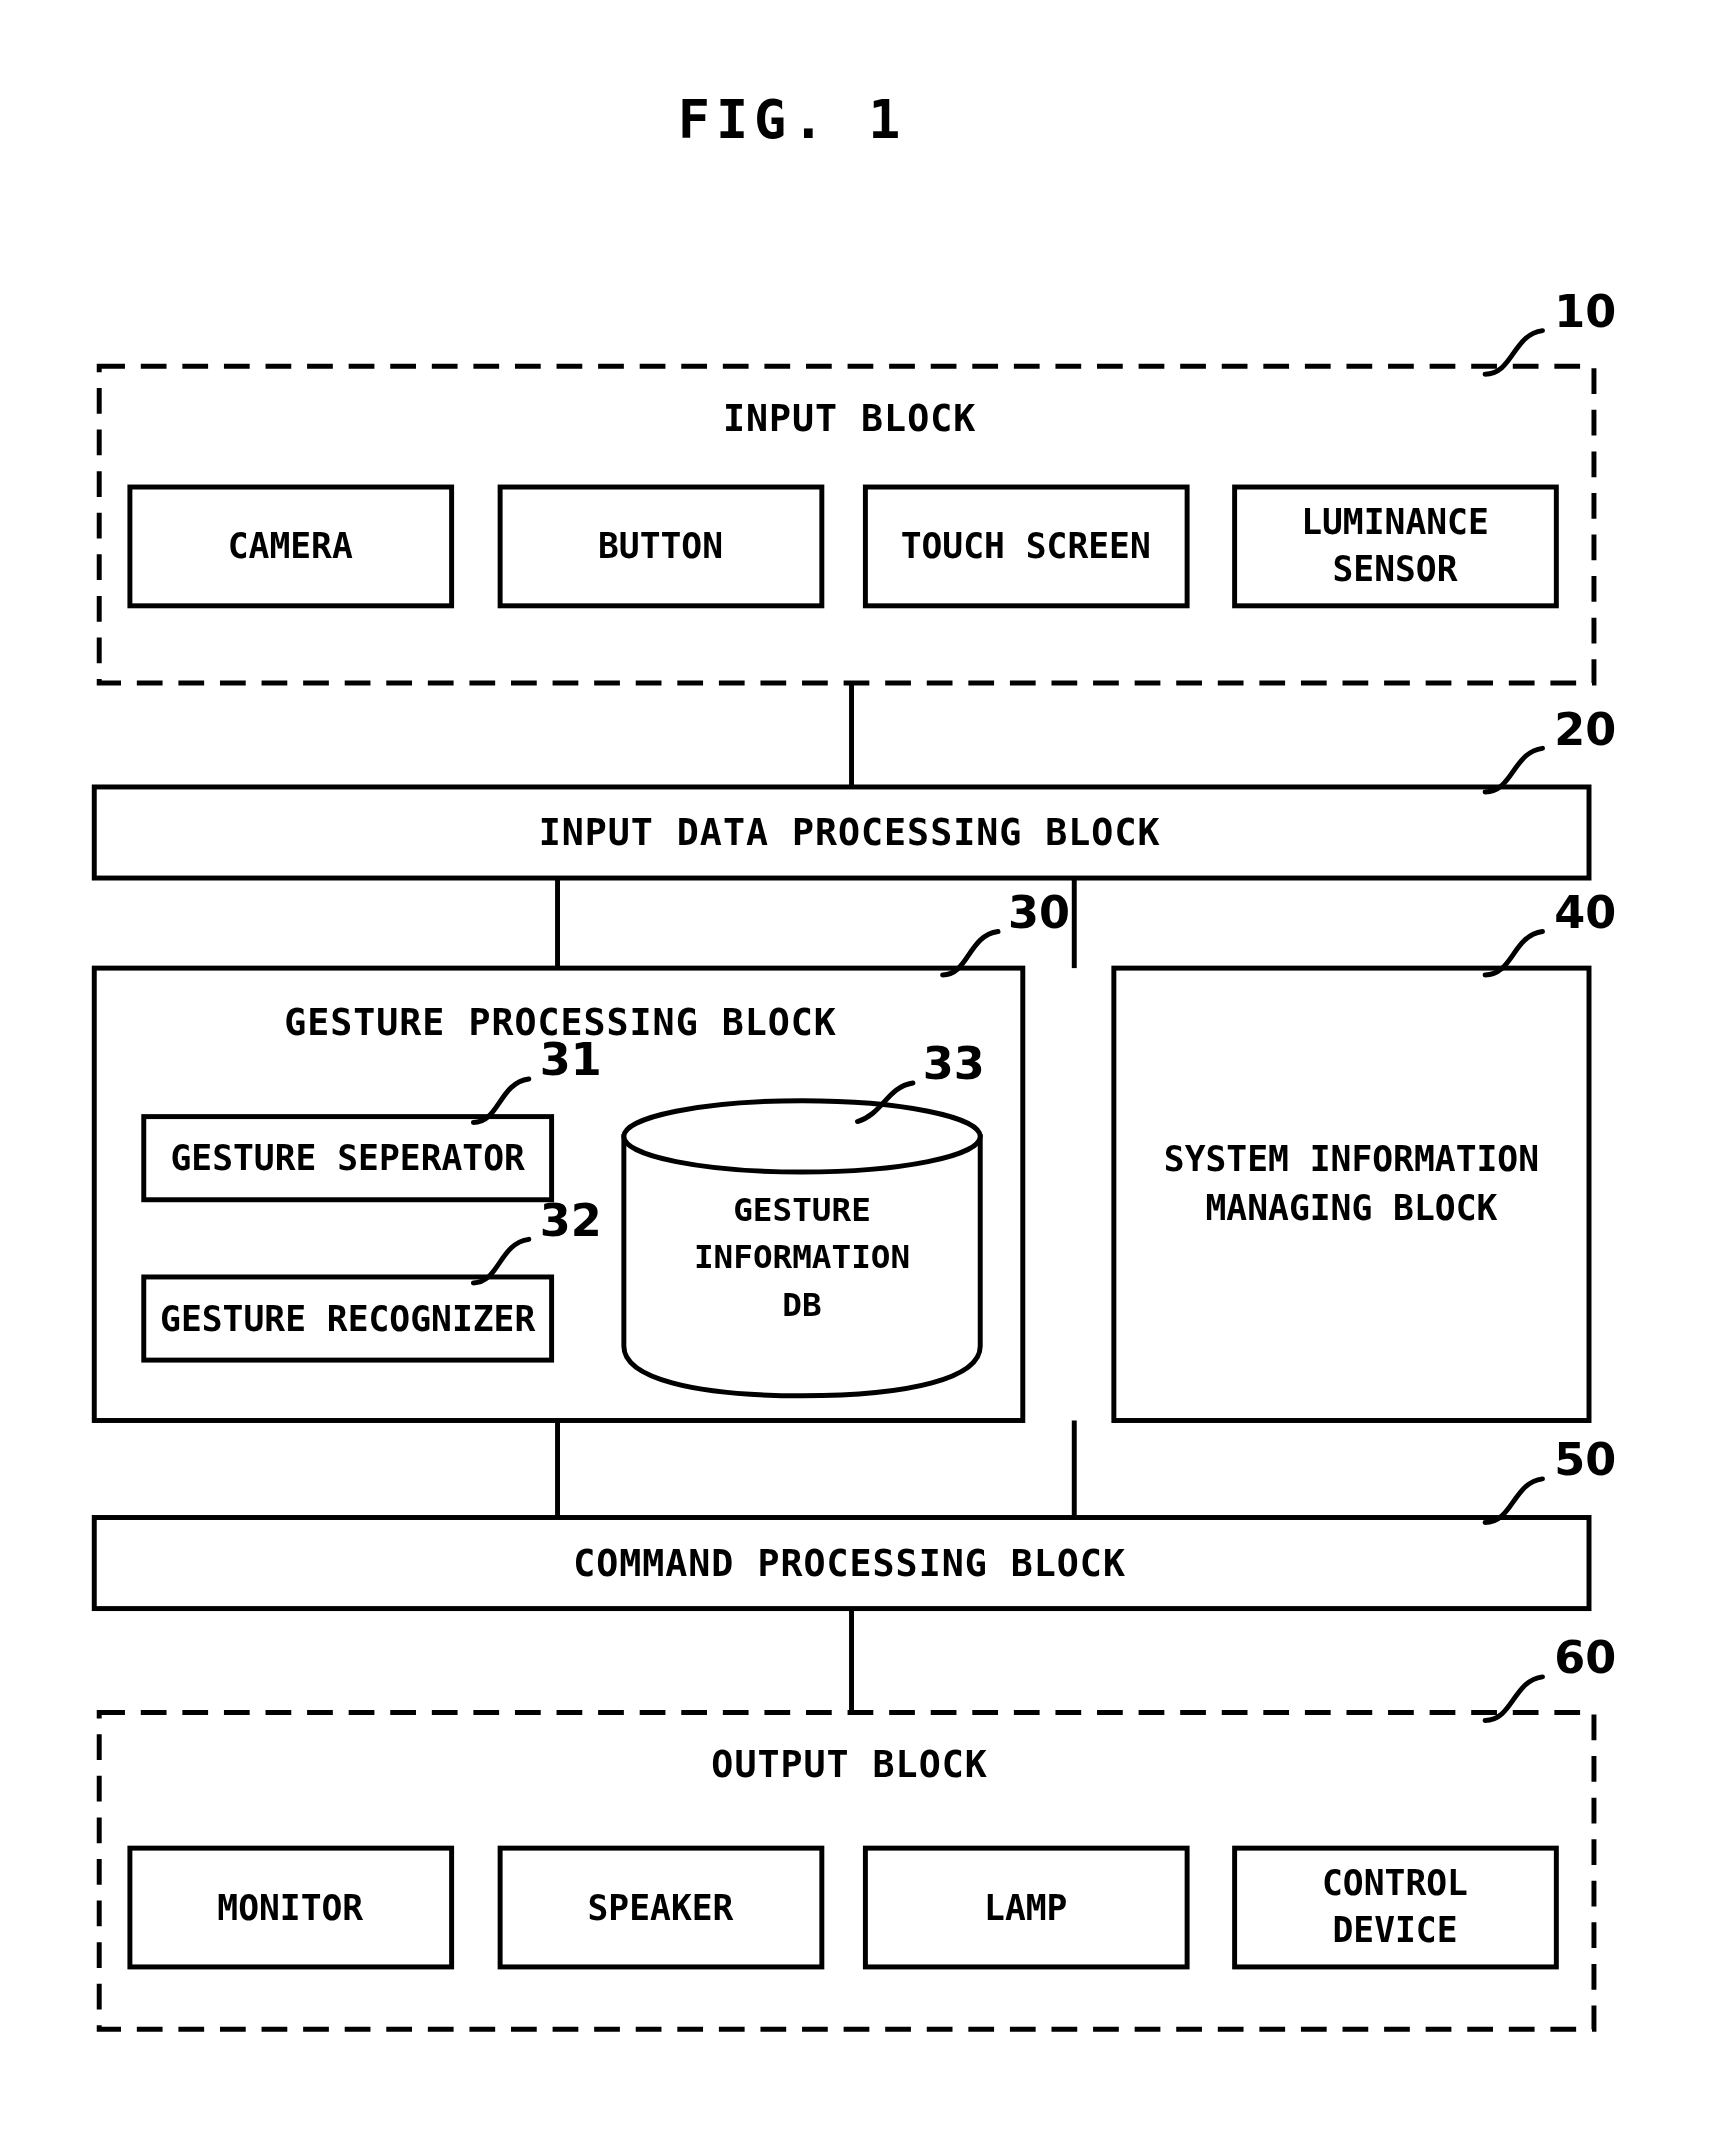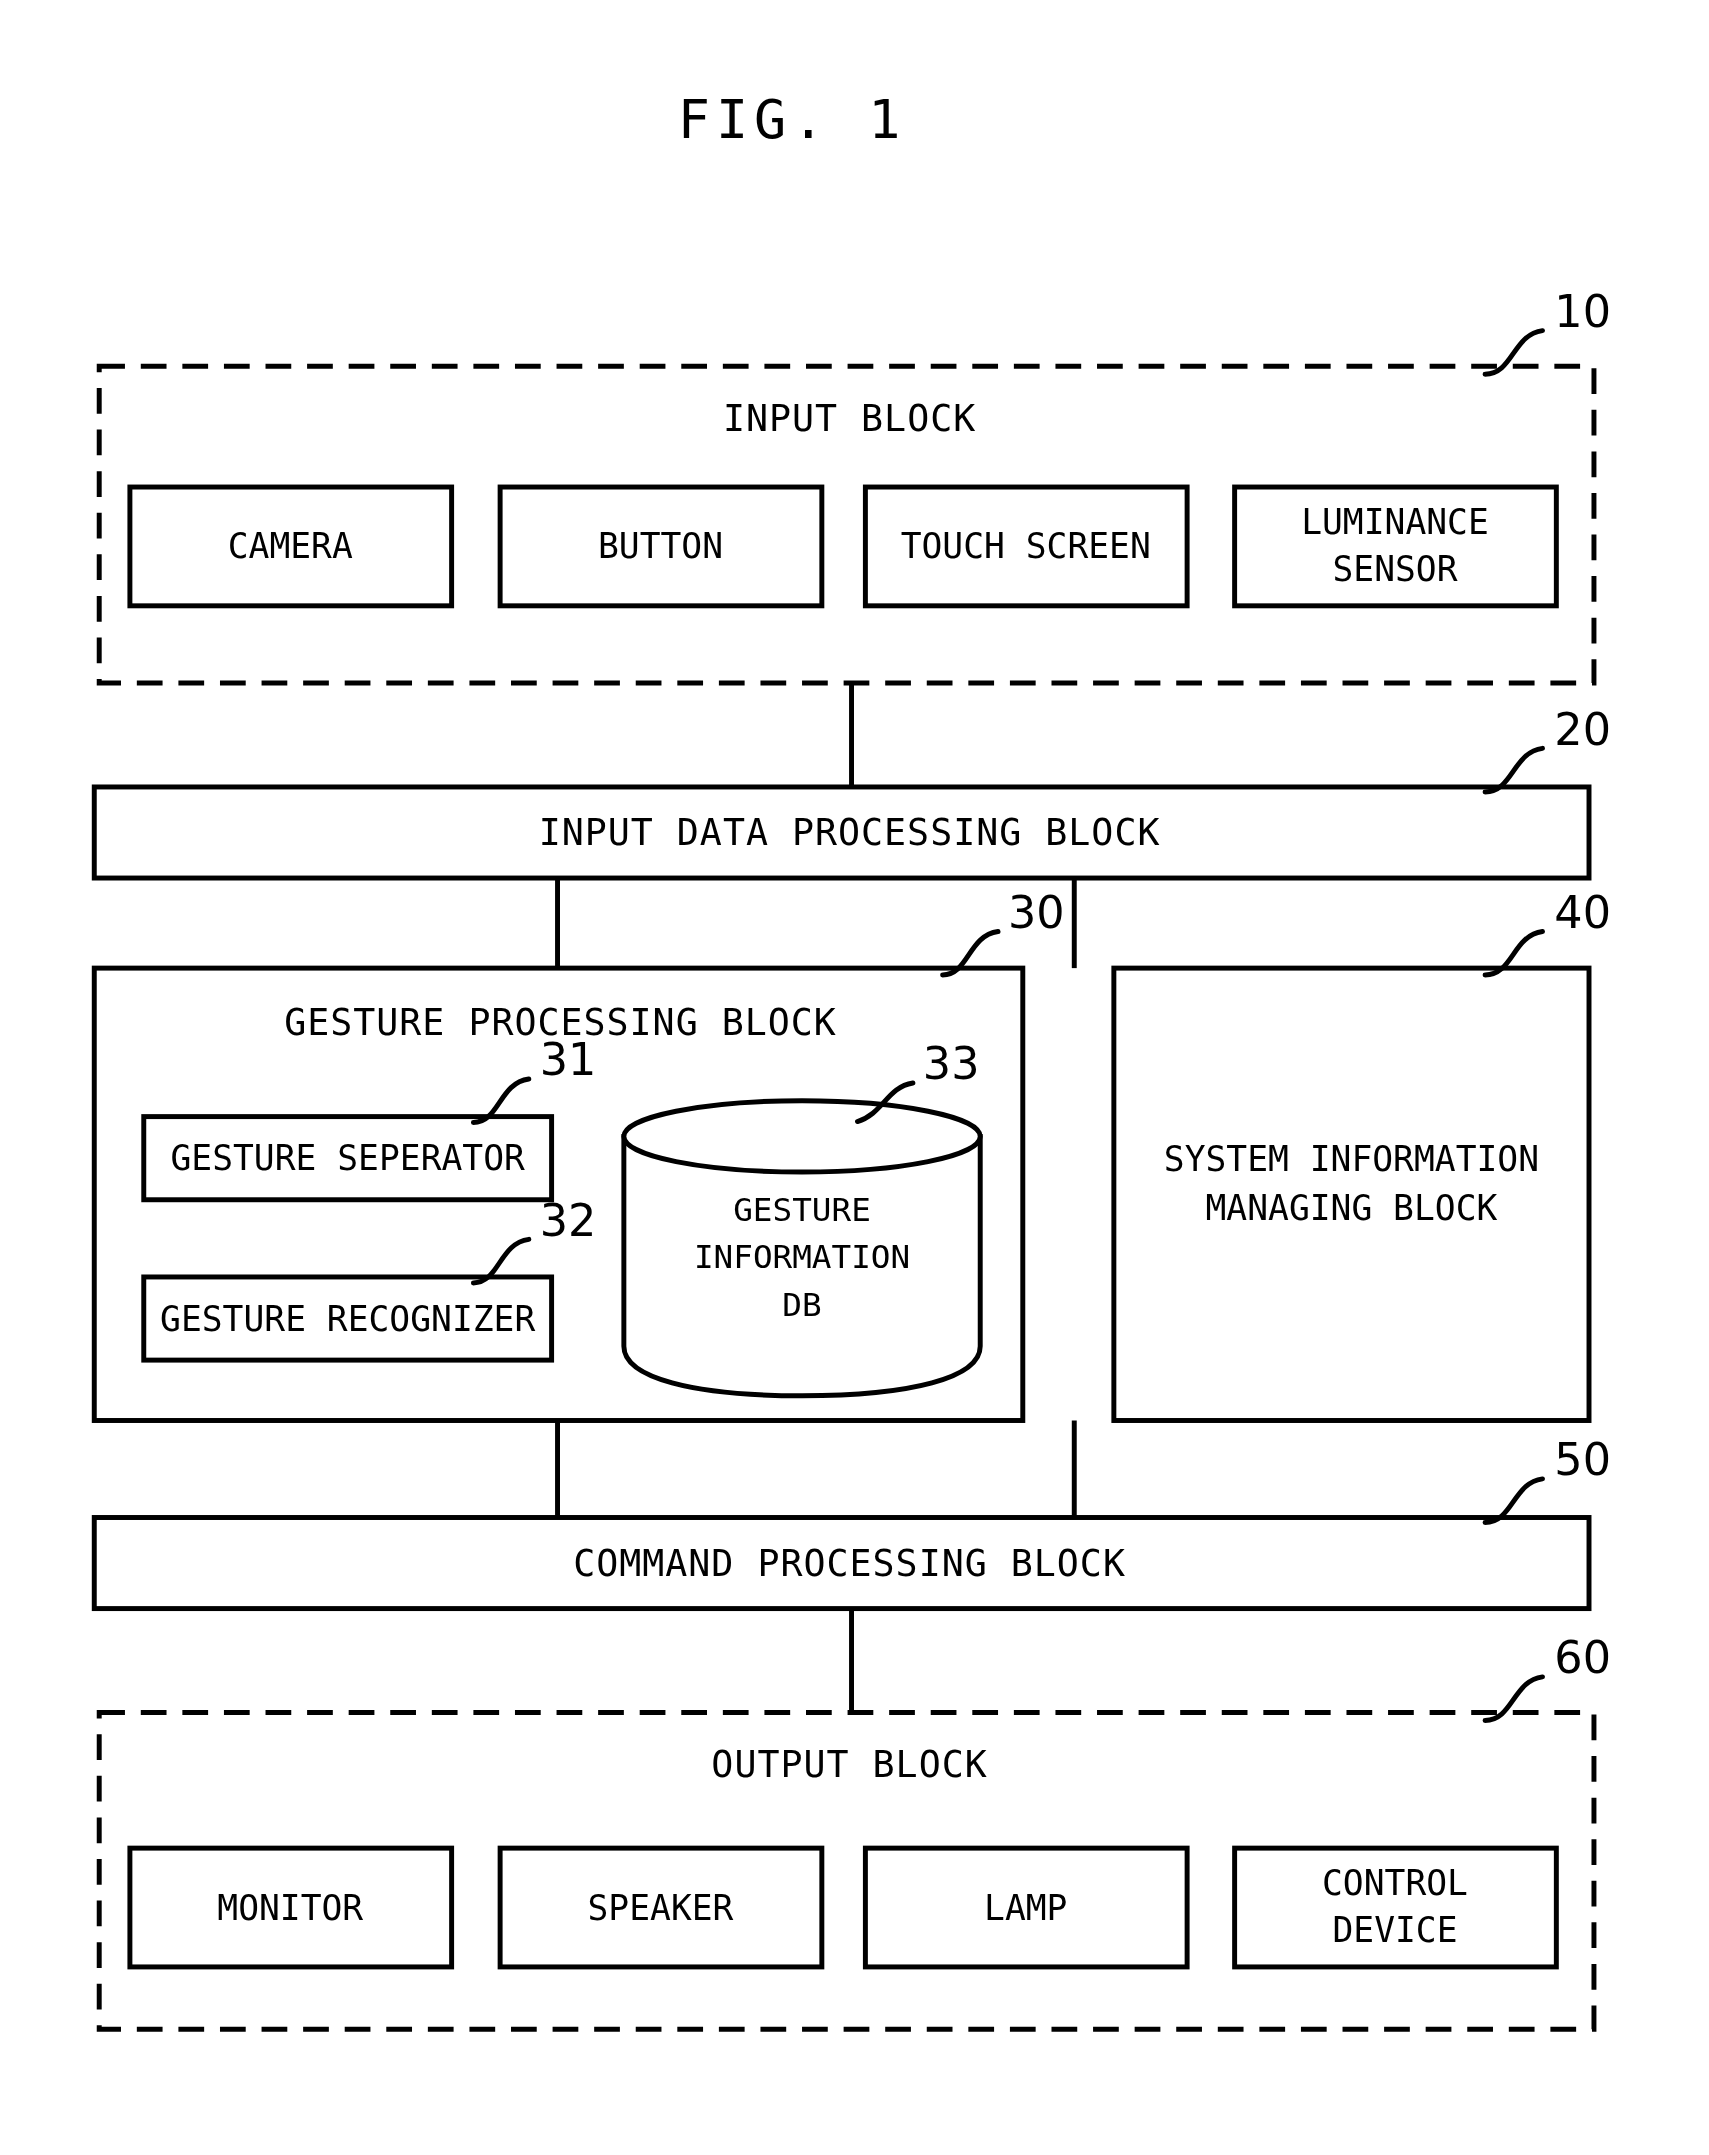--- a/index.html
+++ b/index.html
@@ -11,20 +11,21 @@
     width: 1710px;
     height: 2155px;
     font-family: "Liberation Sans", sans-serif;
     color: #000000;
     overflow: hidden;
   }
   #figure-root {
     position: relative;
     width: 1698px;
     height: 2155px;
+    font-weight: bold;
   }
   svg.fig {
     display: block;
     width: 1710px;
     height: 2155px;
   }
   
   .solid-box {
     fill: #ffffff;
     stroke: #000000;

